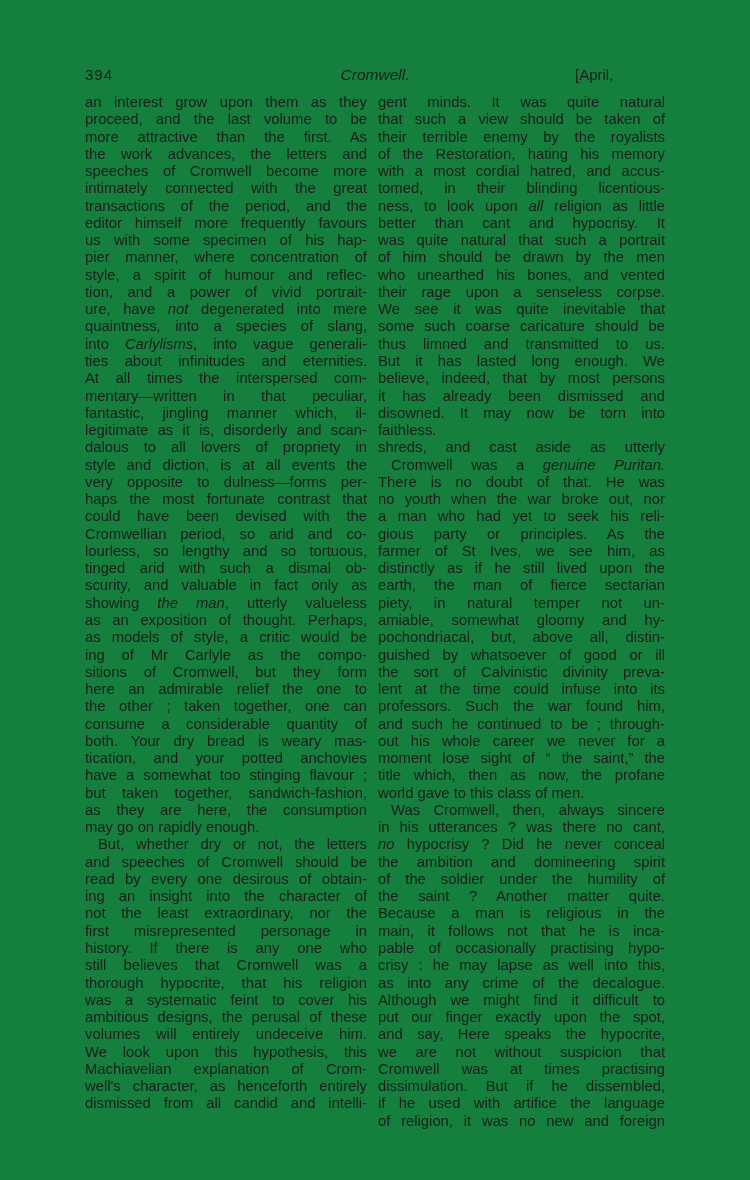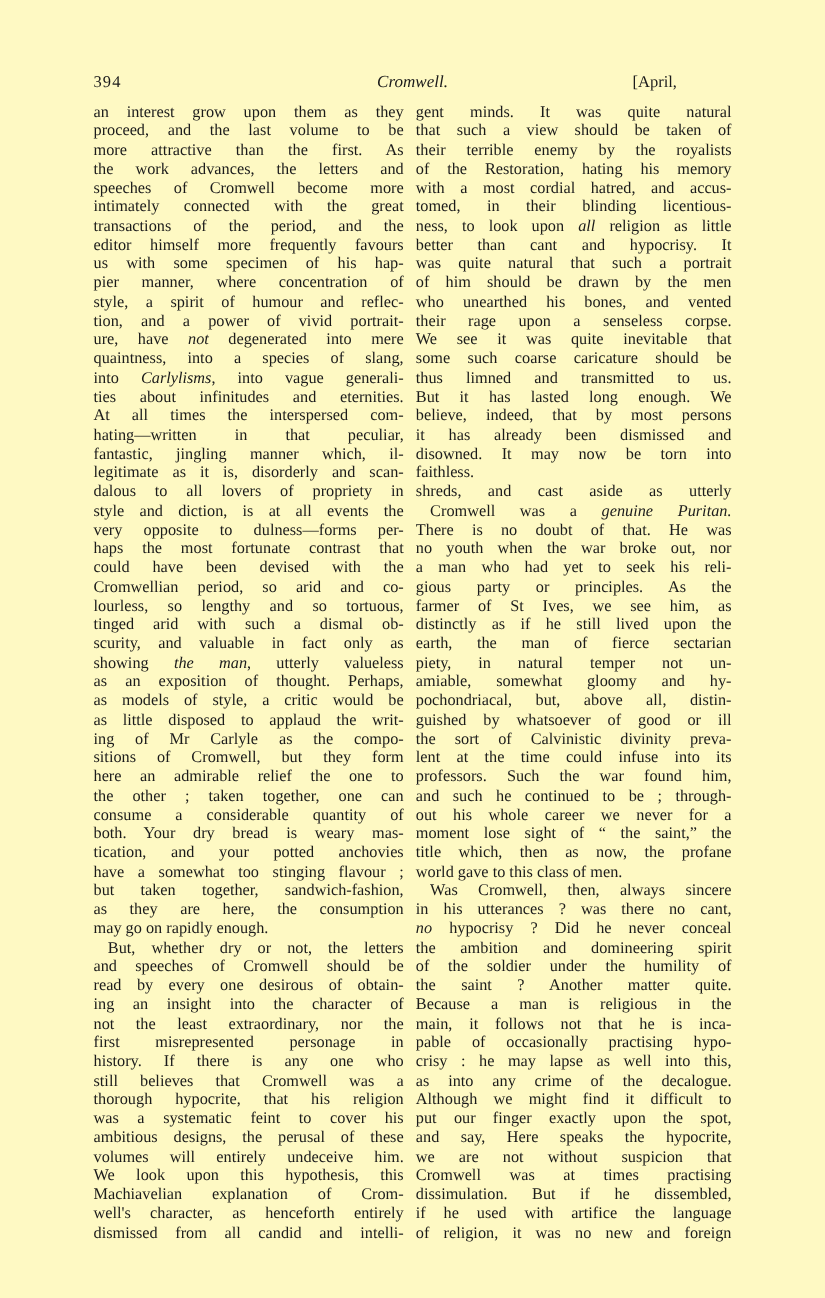--- a/index.html
+++ b/index.html
@@ -4,22 +4,22 @@
 <style>
   html, body {
     margin: 0;
     padding: 0;
     background: #ffffff;
   }
   .page {
     position: relative;
     width: 750px;
     height: 1180px;
-    background: #fef9c3;
-    font-family: Liberation Serif, serif;
+    background: #15803d;
+    font-family: Liberation Sans, sans-serif;
     color: #1b1b1b;
     overflow: hidden;
   }
   .page-header {
     position: absolute;
     top: 66px;
     left: 85px;
     width: 580px;
     display: flex;
     align-items: baseline;
@@ -84,36 +84,35 @@
       <div class="line"><span>editor himself more frequently favours</span></div>
       <div class="line"><span>us with some specimen of his hap-</span></div>
       <div class="line"><span>pier manner, where concentration of</span></div>
       <div class="line"><span>style, a spirit of humour and reflec-</span></div>
       <div class="line"><span>tion, and a power of vivid portrait-</span></div>
       <div class="line"><span>ure, have </span><span class="it">not</span><span> degenerated into mere</span></div>
       <div class="line"><span>quaintness, into a species of slang,</span></div>
       <div class="line"><span>into </span><span class="it">Carlylisms</span><span>, into vague generali-</span></div>
       <div class="line"><span>ties about infinitudes and eternities.</span></div>
       <div class="line"><span>At all times the interspersed com-</span></div>
-      <div class="line"><span>hating—written in that peculiar,</span></div>
+      <div class="line"><span>mentary—written in that peculiar,</span></div>
       <div class="line"><span>fantastic, jingling manner which, il-</span></div>
       <div class="line"><span>legitimate as it is, disorderly and scan-</span></div>
       <div class="line"><span>dalous to all lovers of propriety in</span></div>
       <div class="line"><span>style and diction, is at all events the</span></div>
       <div class="line"><span>very opposite to dulness—forms per-</span></div>
       <div class="line"><span>haps the most fortunate contrast that</span></div>
       <div class="line"><span>could have been devised with the</span></div>
       <div class="line"><span>Cromwellian period, so arid and co-</span></div>
       <div class="line"><span>lourless, so lengthy and so tortuous,</span></div>
       <div class="line"><span>tinged arid with such a dismal ob-</span></div>
       <div class="line"><span>scurity, and valuable in fact only as</span></div>
       <div class="line"><span>showing </span><span class="it">the man</span><span>, utterly valueless</span></div>
       <div class="line"><span>as an exposition of thought.  Perhaps,</span></div>
       <div class="line"><span>as models of style, a critic would be</span></div>
-      <div class="line"><span>as little disposed to applaud the writ-</span></div>
       <div class="line"><span>ing of Mr Carlyle as the compo-</span></div>
       <div class="line"><span>sitions of Cromwell, but they form</span></div>
       <div class="line"><span>here an admirable relief the one to</span></div>
       <div class="line"><span>the other ; taken together, one can</span></div>
       <div class="line"><span>consume a considerable quantity of</span></div>
       <div class="line"><span>both.  Your dry bread is weary mas-</span></div>
       <div class="line"><span>tication, and your potted anchovies</span></div>
       <div class="line"><span>have a somewhat too stinging flavour ;</span></div>
       <div class="line"><span>but taken together, sandwich-fashion,</span></div>
       <div class="line"><span>as they are here, the consumption</span></div>

